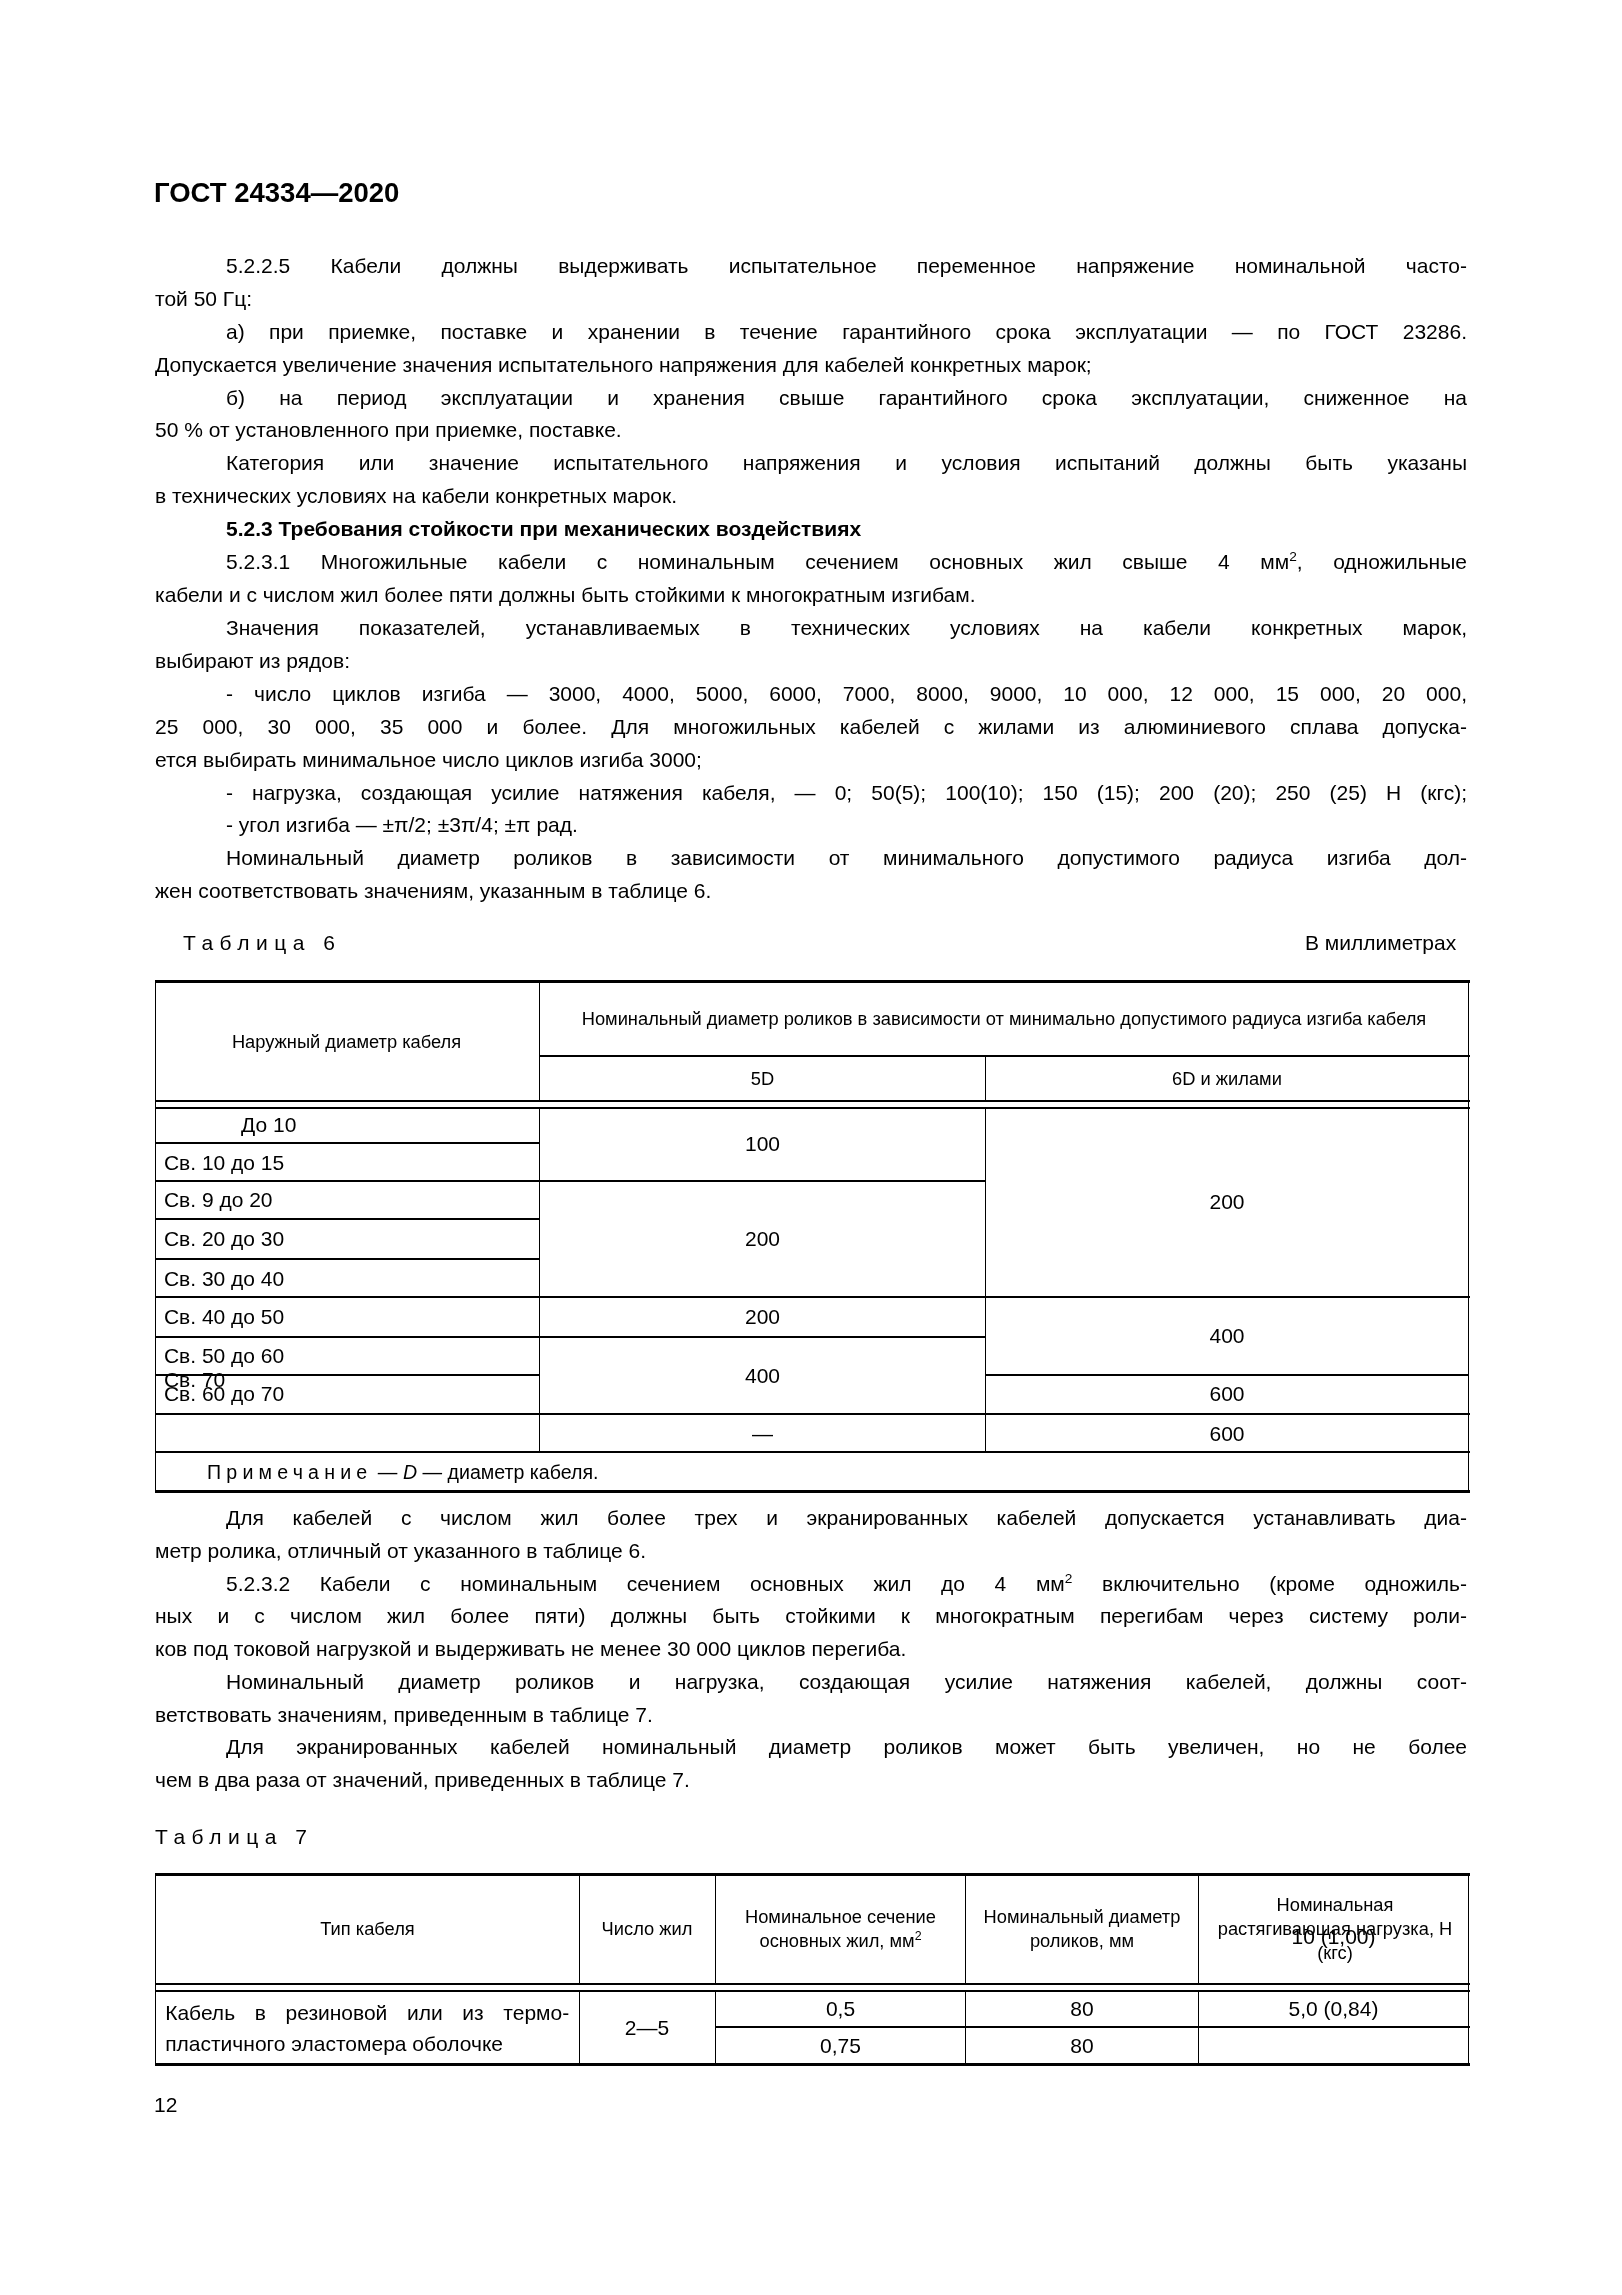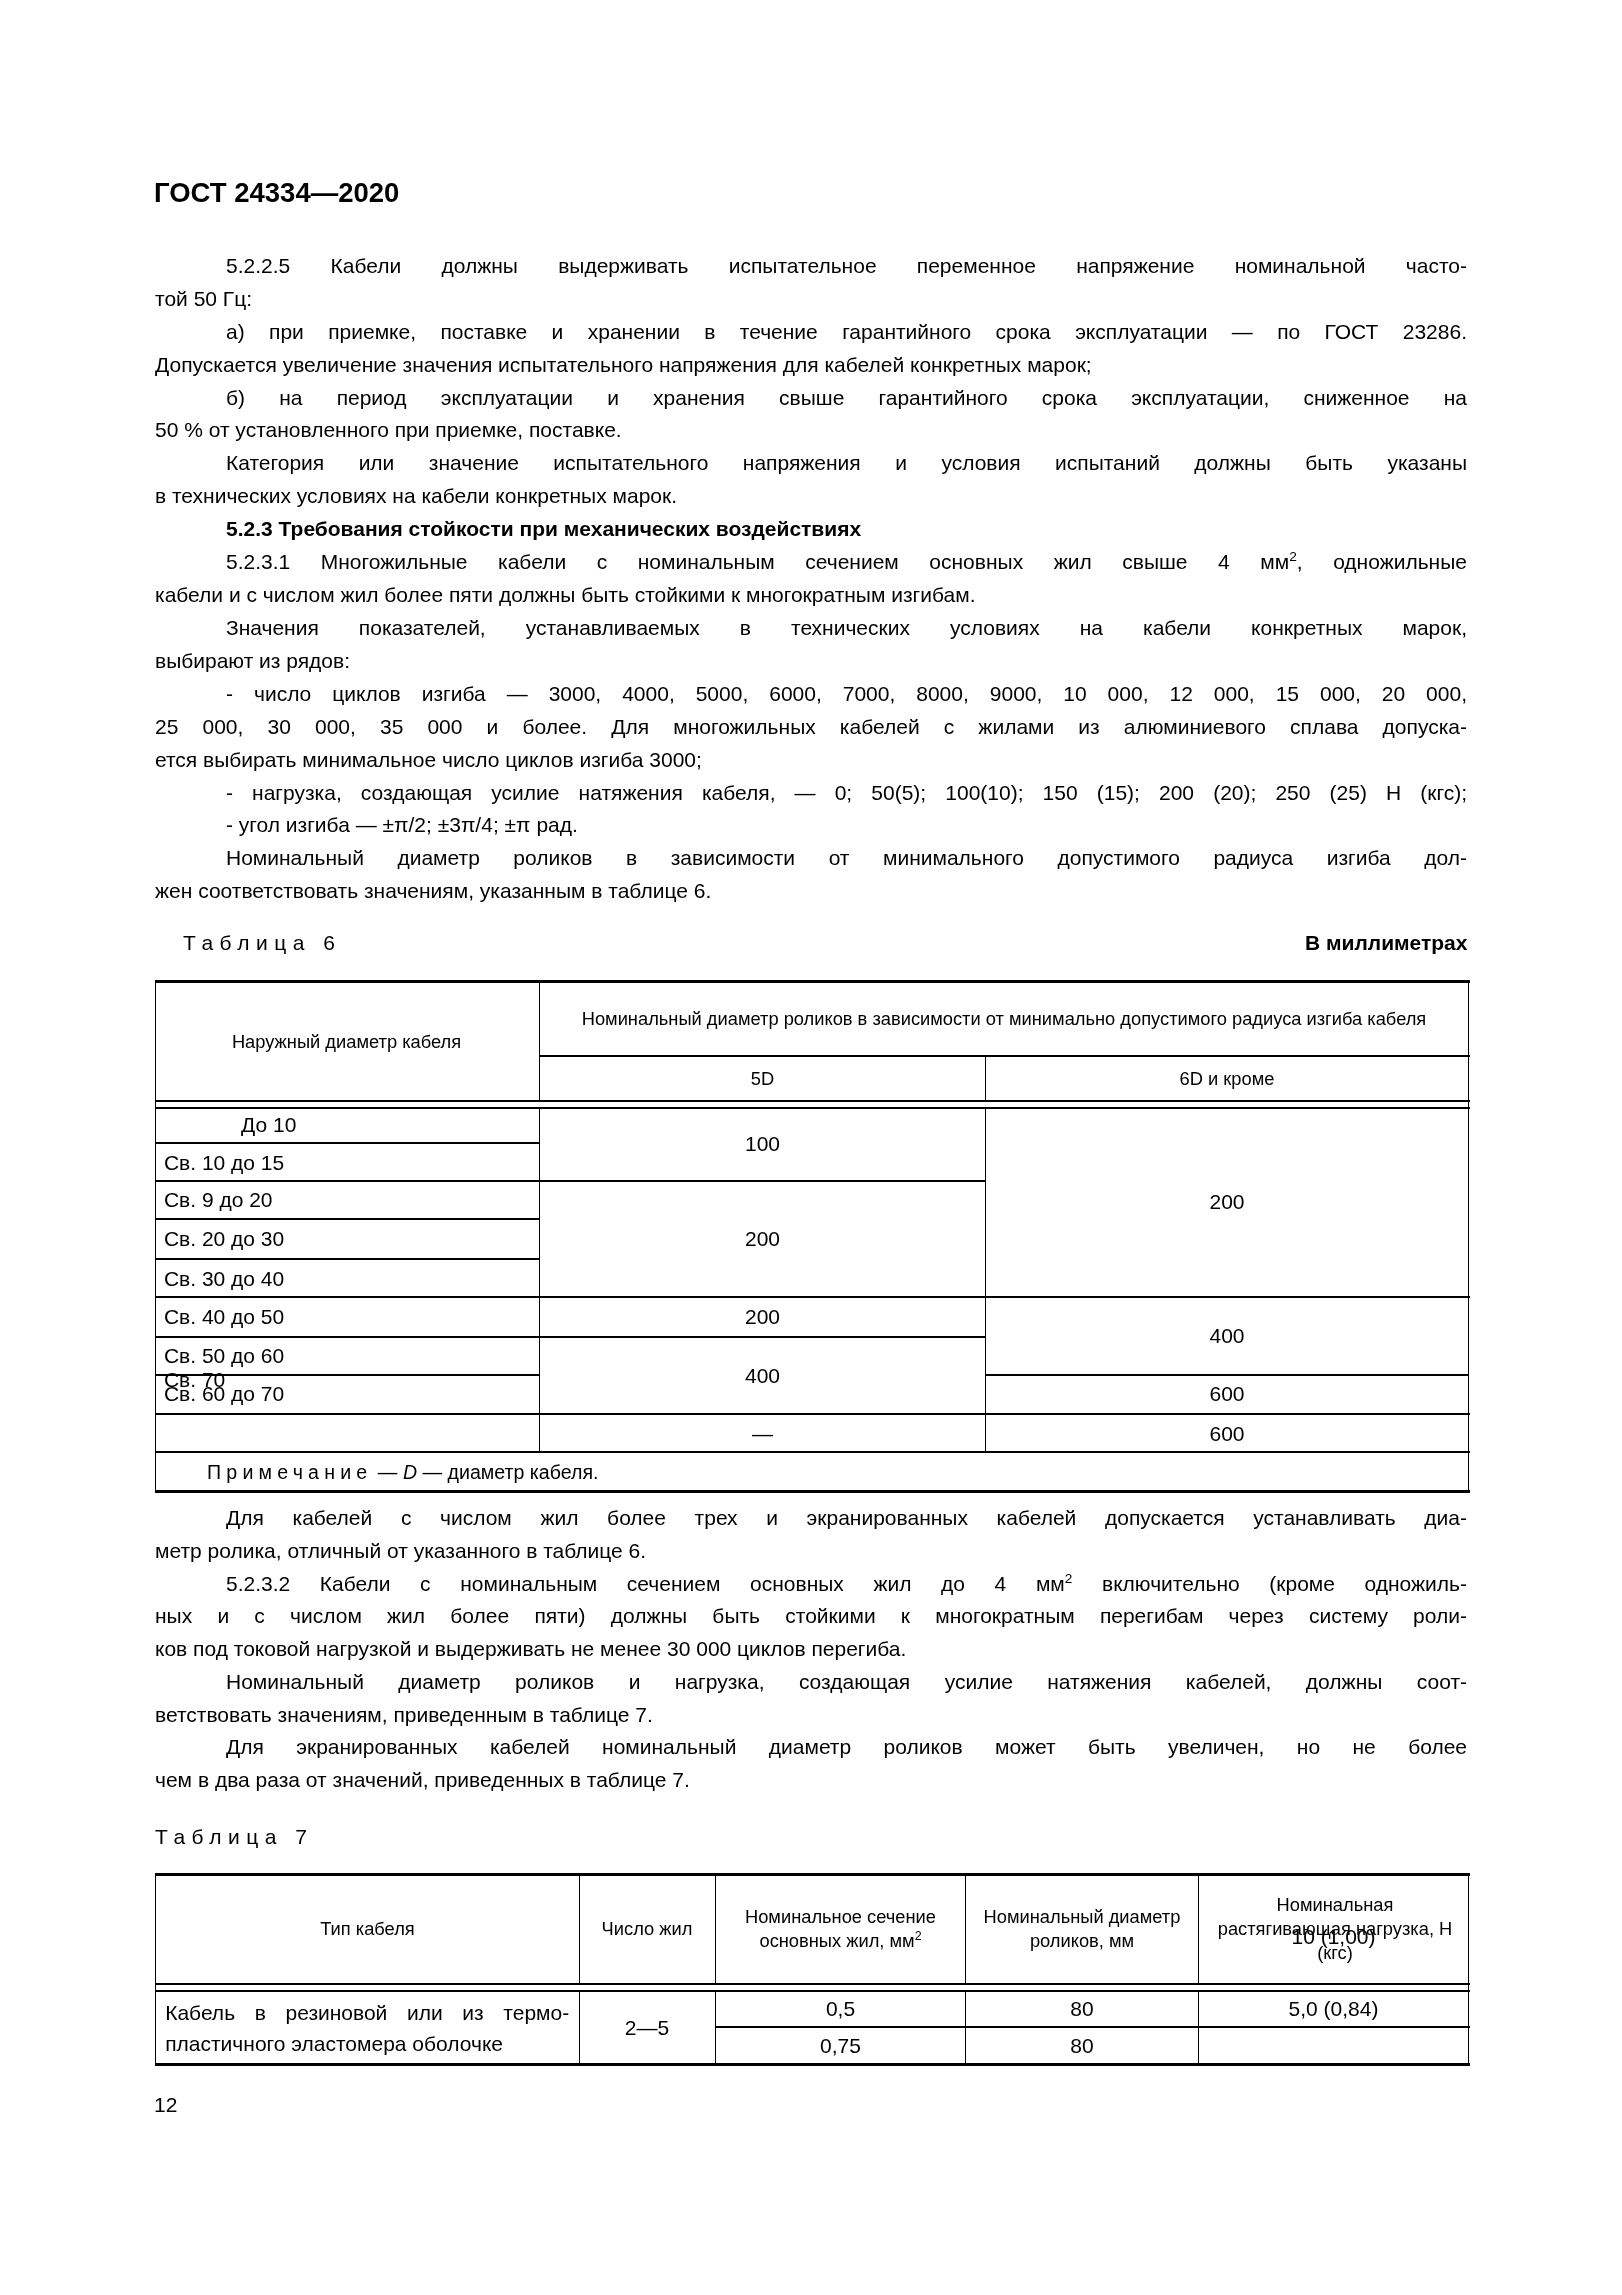--- a/index.html
+++ b/index.html
@@ -52,21 +52,21 @@
       <div class="line ind j" style="top: 682px;"><span>- число циклов изгиба — 3000, 4000, 5000, 6000, 7000, 8000, 9000, 10 000, 12 000, 15 000, 20 000,</span></div>
       <div class="line j" style="top: 715px;"><span>25 000, 30 000, 35 000 и более. Для многожильных кабелей с жилами из алюминиевого сплава допуска-</span></div>
       <div class="line" style="top: 748px;"><span>ется выбирать минимальное число циклов изгиба 3000;</span></div>
       <div class="line ind j" style="top: 781px;"><span>- нагрузка, создающая усилие натяжения кабеля, — 0; 50(5); 100(10); 150 (15); 200 (20); 250 (25) Н (кгс);</span></div>
       <div class="line ind" style="top: 813px;"><span>- угол изгиба — ±π/2; ±3π/4; ±π рад.</span></div>
       <div class="line ind j" style="top: 846px;"><span>Номинальный диаметр роликов в зависимости от минимального допустимого радиуса изгиба дол-</span></div>
       <div class="line" style="top: 879px;"><span>жен соответствовать значениям, указанным в таблице 6.</span></div>
     </div>
 
   <div class="caption" style="left:155px; top:931px;margin-left:28px;">Таблица 6</div>
-  <div class="units" style="left:1305px; top:931px;font-weight:bold;">В миллиметрах</div>
+  <div class="units" style="left:1305px; top:931px;">В миллиметрах</div>
 
   <div class="tbl" style="left:0;top:0;">
 
     <div class="hl" style="left:155px; top:980px; width:1315px; height:2.6px;"></div>
     <div class="hl" style="left:539px; top:1055px; width:931px; height:2px;"></div>
     <div class="hl" style="left:155px; top:1100px; width:1315px; height:2px;"></div>
     <div class="hl" style="left:155px; top:1107px; width:1315px; height:2px;"></div>
     <div class="hl" style="left:155px; top:1142px; width:384px; height:2px;"></div>
     <div class="hl" style="left:155px; top:1180px; width:830px; height:2px;"></div>
     <div class="hl" style="left:155px; top:1218px; width:384px; height:2px;"></div>
@@ -89,21 +89,21 @@
     <div class="cell hdr" style="left:196px; top:983px; width:301px; height:118px;">
       <span>Наружный диаметр кабеля</span>
     </div>
     <div class="cell hdr" style="left:546px; top:983px; width:916px; height:72px;">
       <span>Номинальный диаметр роликов в зависимости от минимально допустимого радиуса изгиба кабеля</span>
     </div>
     <div class="cell hdr" style="left:540px; top:1057px; width:445px; height:44px;">
       <span>5D</span>
     </div>
     <div class="cell hdr" style="left:986px; top:1057px; width:482px; height:44px;">
-      <span>6D и кроме</span>
+      <span>6D и жилами</span>
     </div>
 
     <div class="cell body-txt left" style="left:156px; top:1108px; width:382px; height:34px; padding-left:85px;">
         <span>До 10</span>
       </div>
     <div class="cell body-txt left" style="left:156px; top:1144px; width:382px; height:37px;">
         <span>Св. 10 до 15</span>
       </div>
     <div class="cell body-txt left" style="left:156px; top:1182px; width:382px; height:36px;">
         <span>Св. 9 до 20</span>

